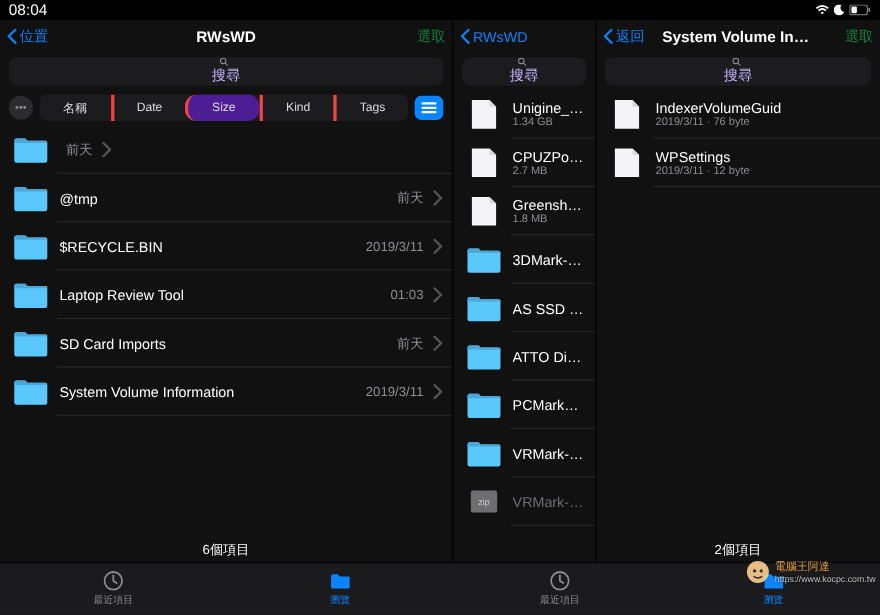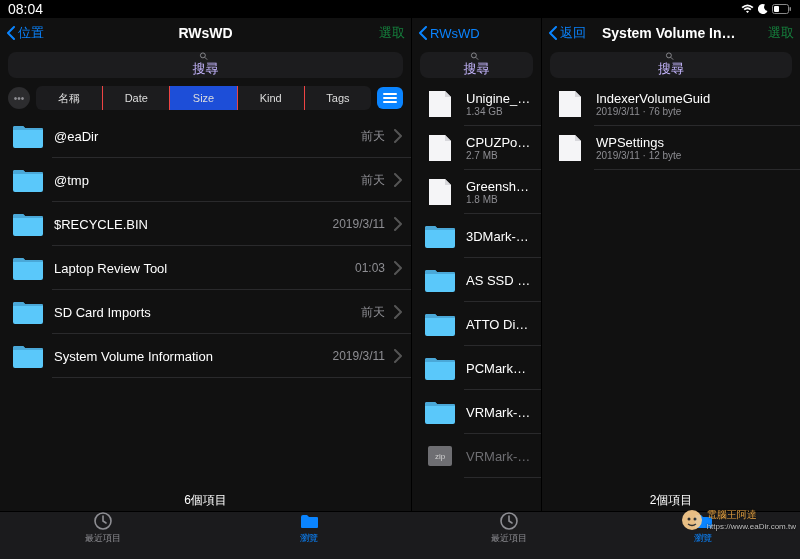--- a/index.html
+++ b/index.html
@@ -96,24 +96,24 @@
     overflow: hidden;
     height: 24px;
   }
   .seg > div {
     flex: 1;
     display: flex;
     align-items: center;
     justify-content: center;
     font-size: 11px;
     color: #ddd;
-    border-left: 1px solid #ef4444;
+    border-left: 3px solid #ef4444;
   }
   .seg > div:first-child { border-left: none; }
-  .seg > div.active { background: #1d4ed8; }
+  .seg > div.active { background: #4c1d95; border-radius: 11px; }
   .list-toggle {
     width: 26px; height: 22px;
     border-radius: 6px;
     background: #0a84ff;
     display: flex; align-items: center; justify-content: center;
   }
   .list-toggle svg { width: 14px; height: 12px; fill: #fff; }
   .items { flex: 1; overflow: hidden; }
   .row {
     display: flex;
@@ -149,21 +149,21 @@
     display: flex;
     border-top: 1px solid #000;
   }
   .tabbar-side { width: 412px; display: flex; }
   .tabbar-side2 { flex: 1; display: flex; }
   .tab {
     flex: 1;
     display: flex;
     flex-direction: column;
     align-items: center;
-    justify-content: flex-start;
+    justify-content: center;
     gap: 2px;
     font-size: 9px;
     color: #8e8e93;
   }
   .tab.active { color: #0a84ff; }
   .tab svg { width: 18px; height: 18px; }
   .watermark {
     position: absolute;
     right: 4px; bottom: 28px;
     display: flex; align-items: center; gap: 4px;
@@ -268,23 +268,20 @@
         <svg viewBox="0 0 14 12">
             <use href="#listG"></use>
           </svg>
       </div>
     </div>
     <div class="items" id="left-items">
         <div class="row">
           <svg class="folder-icon" viewBox="0 0 32 28">
             <use href="#folderG"></use>
           </svg>
-          <div class="text">
-            <div class="name">@eaDir</div>
-          </div>
           <div class="date">前天</div>
           <svg class="chev" width="10" height="14" viewBox="0 0 10 14">
             <use href="#chevR"></use>
           </svg>
         </div>
         <div class="row">
           <svg class="folder-icon" viewBox="0 0 32 28">
             <use href="#folderG"></use>
           </svg>
           <div class="text">
@@ -519,15 +516,15 @@
 
 <div class="watermark">
   <svg width="22" height="22" viewBox="0 0 22 22">
       <circle cx="11" cy="11" r="10" fill="#ffd090"></circle>
       <circle cx="8" cy="10" r="1.5" fill="#333"></circle>
       <circle cx="14" cy="10" r="1.5" fill="#333"></circle>
       <path d="M7 15 Q11 18 15 15" stroke="#333" fill="none" stroke-width="1.3"></path>
     </svg>
   <div>
     <div>電腦王阿達</div>
-    <div class="url">https://www.eaDir.com.tw</div>
+    <div class="url">https://www.kocpc.com.tw</div>
   </div>
 </div>
 
 </body></html>

